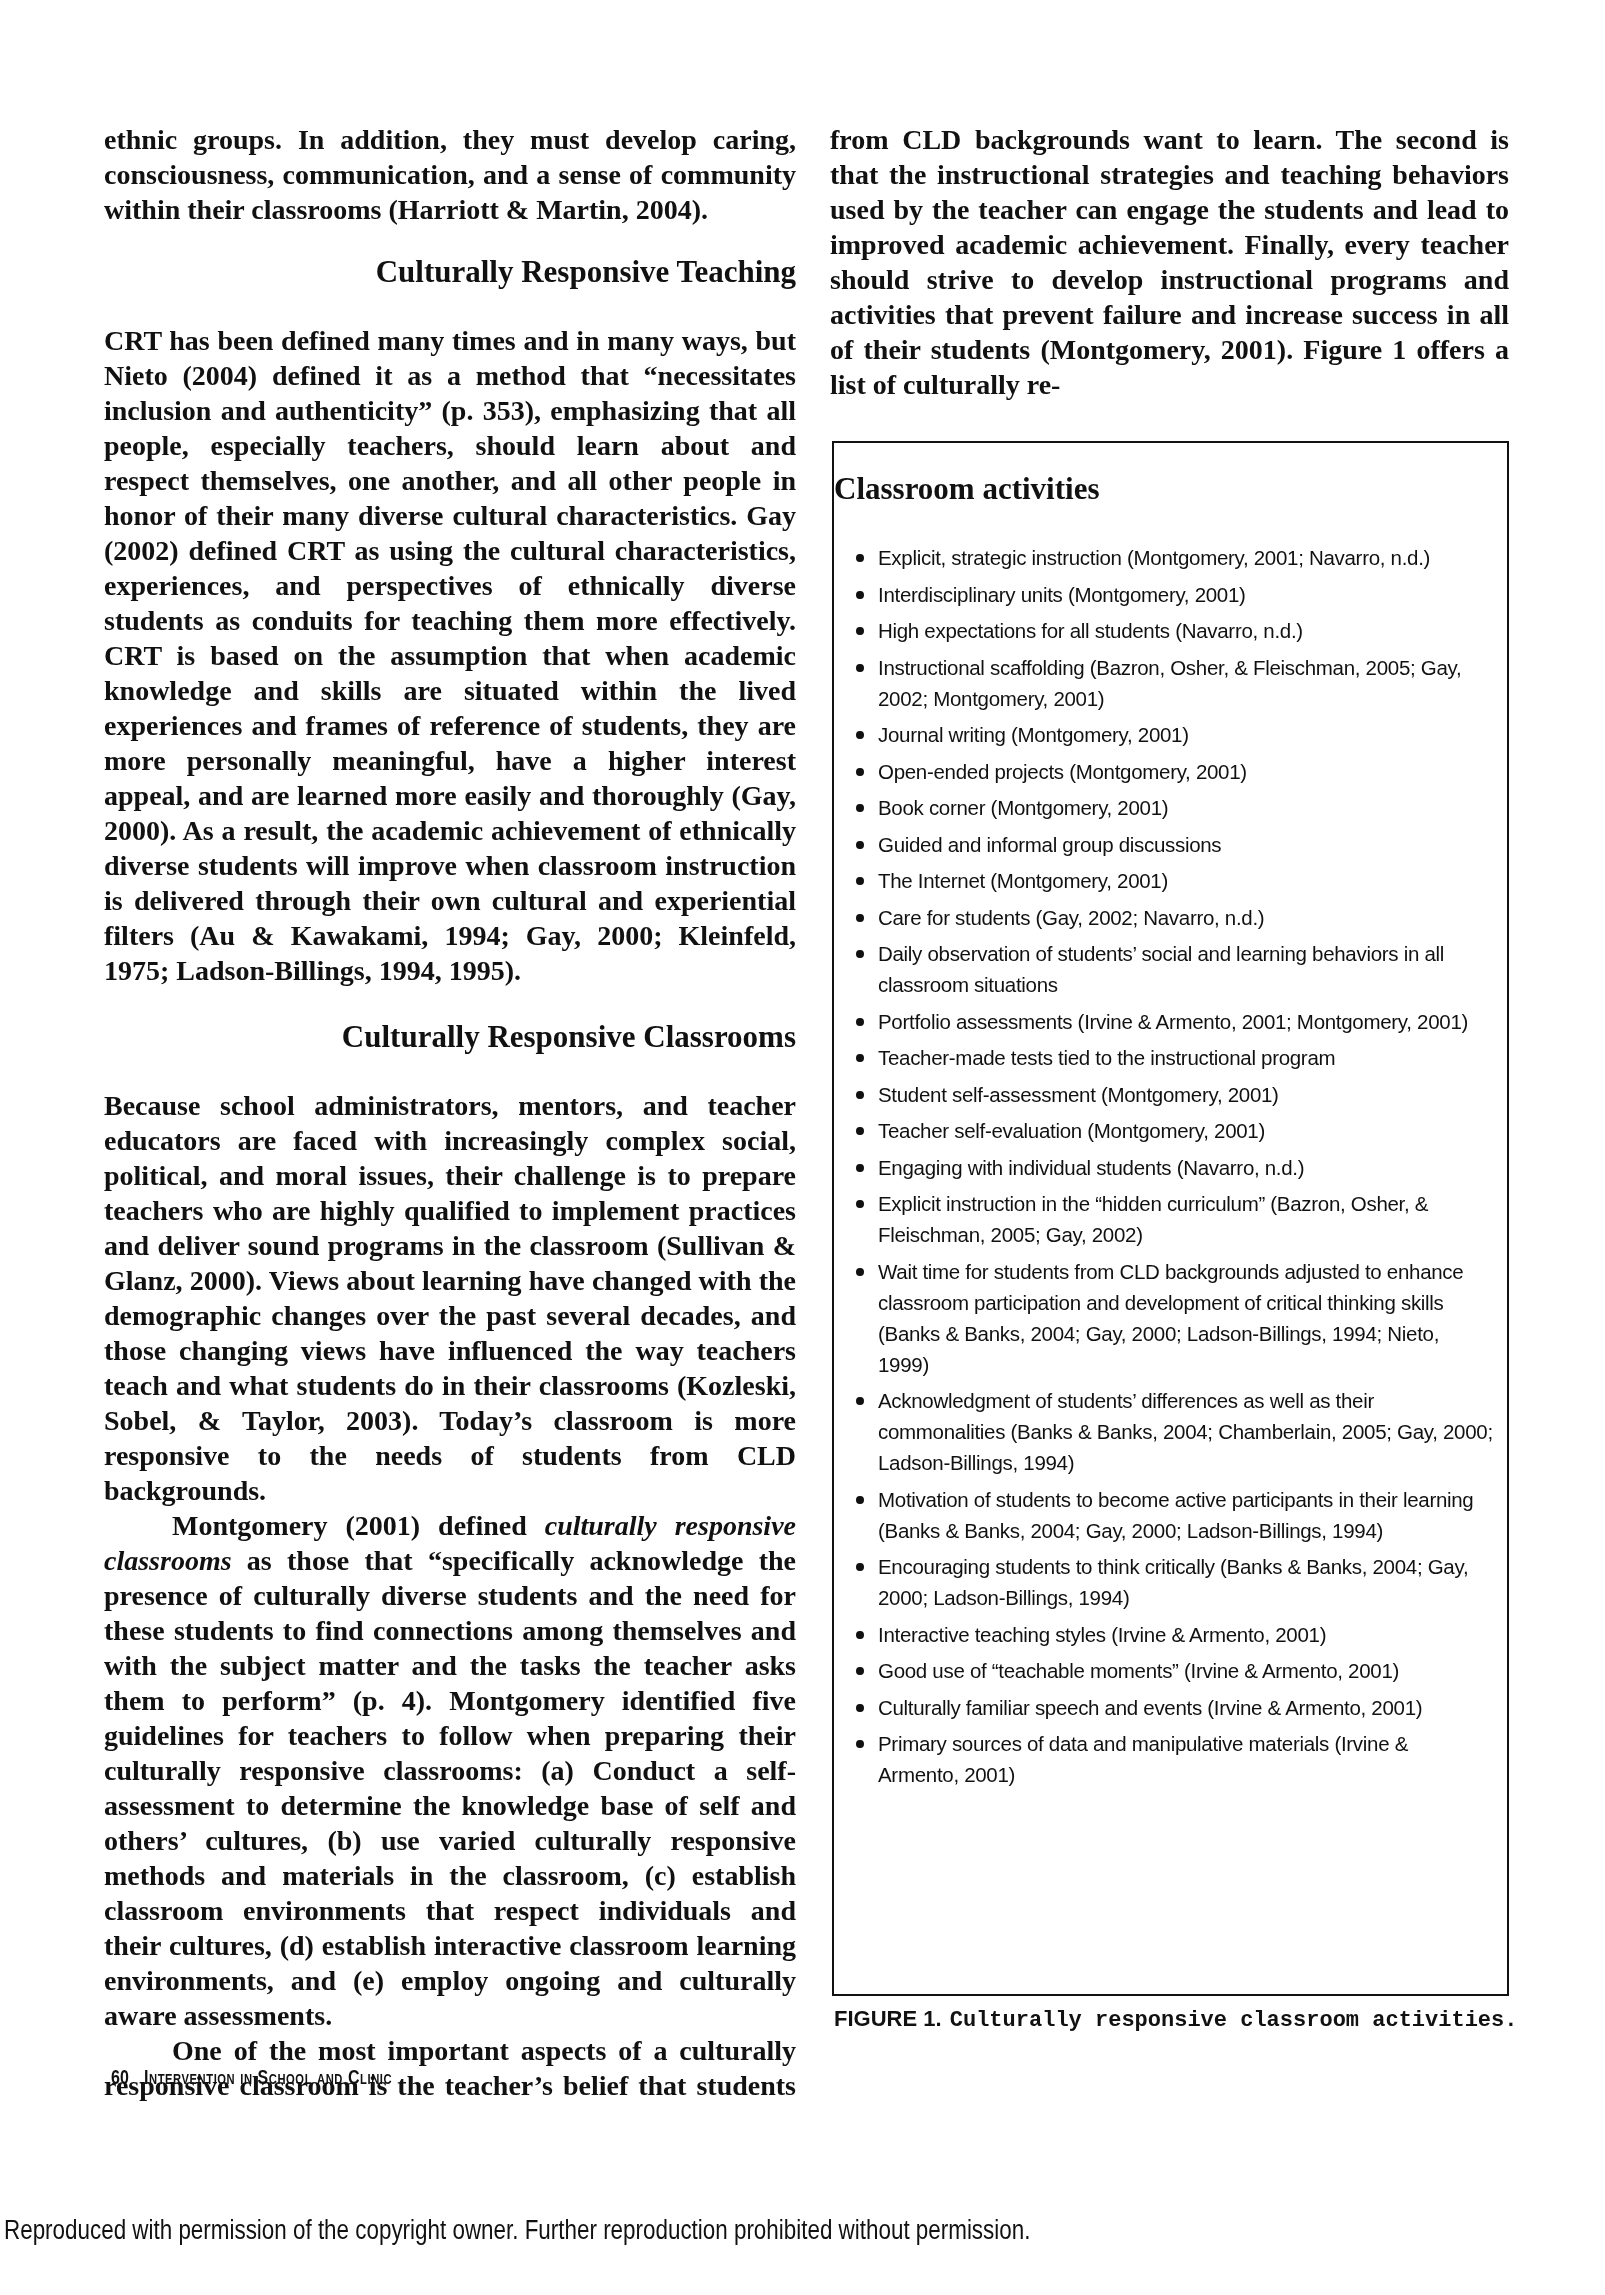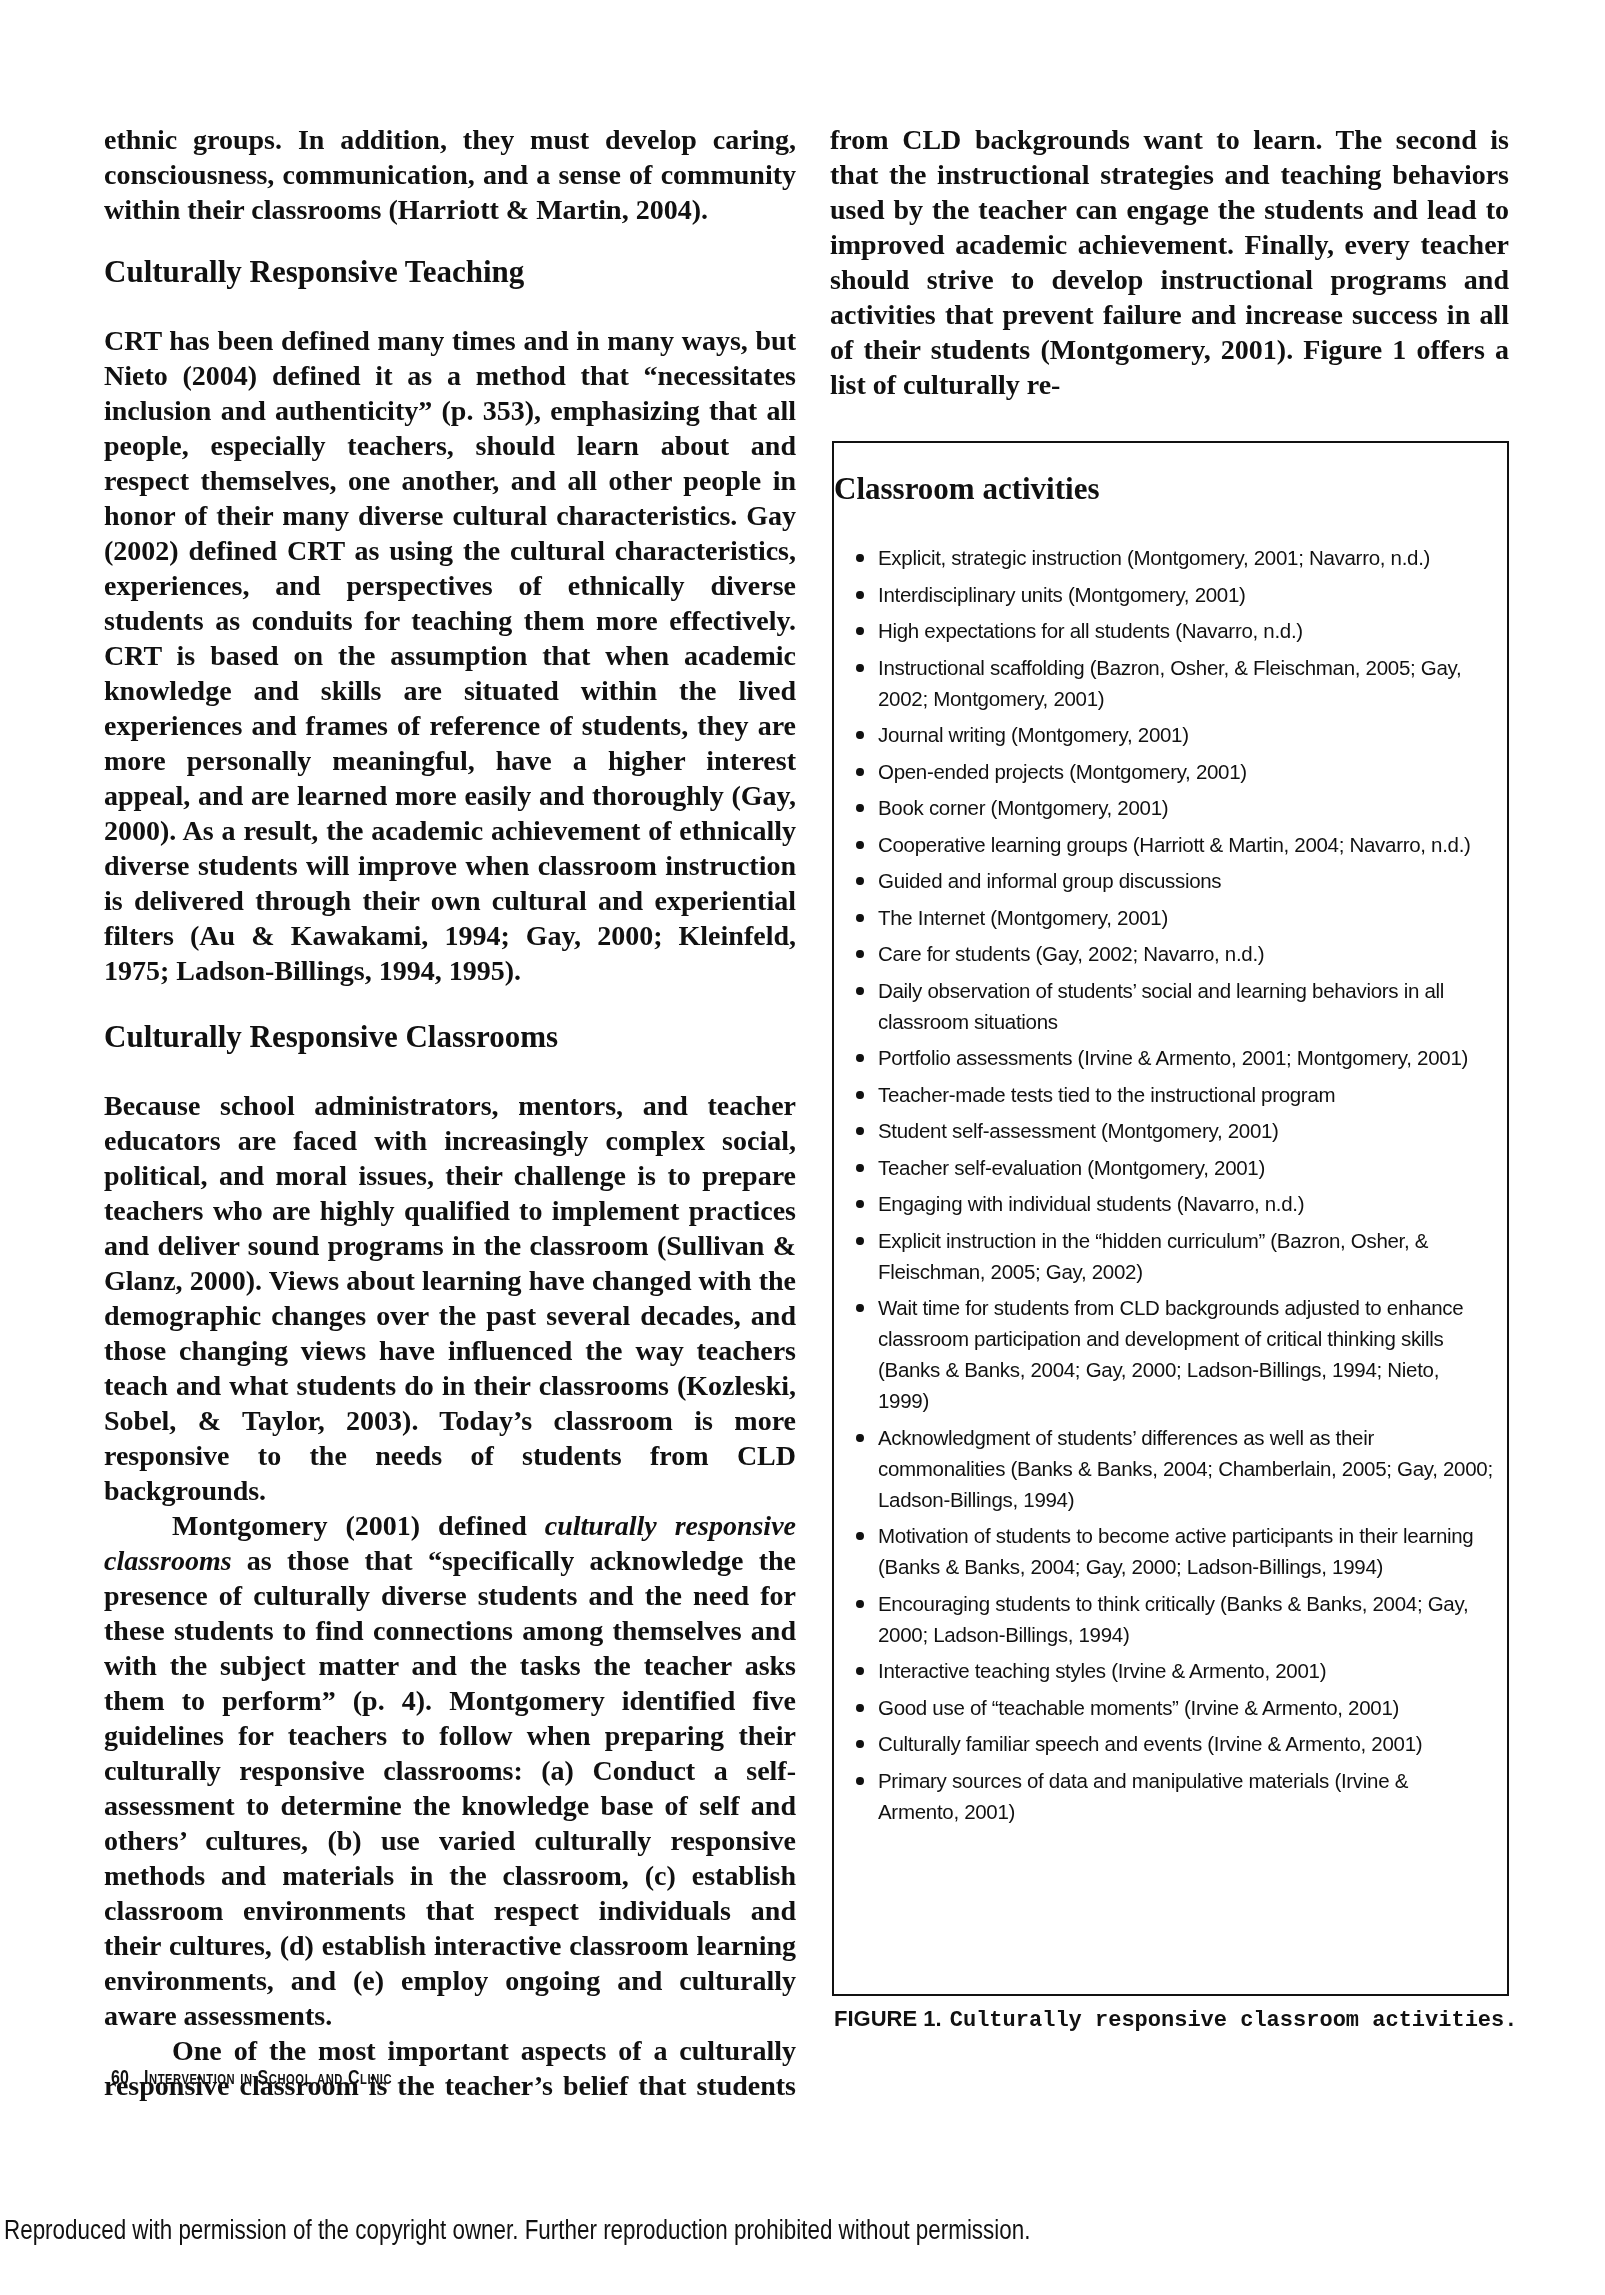--- a/index.html
+++ b/index.html
@@ -14,21 +14,21 @@
   }
   .col-left { left: 104px; top: 122px; width: 692px; }
   .col-right-text { left: 830px; top: 122px; width: 679px; }
   .col p { margin: 0; font-weight: bold; }
   .col p.indent { text-indent: 68px; }
   .col h2 {
     font-family: "Liberation Serif", "DejaVu Serif", serif;
     font-weight: bold;
     font-size: 31px;
     line-height: 35px;
-    text-align: left;
+    text-align: right;
     margin: 31px 0 34px 0;
   }
   .col h2.first { margin-top: 27px; }
   em { font-style: italic; }
 
   .figure-box {
     position: absolute;
     left: 832px; top: 441px;
     width: 677px; height: 1555px;
     border: 2.7px solid #111;
@@ -121,21 +121,20 @@
 <div class="figure-box">
   <div class="figure-title">Classroom activities</div>
   <ul class="activity-list" id="activity-list">
       <li><span class="bullet"></span><span>Explicit, strategic instruction (Montgomery, 2001; Navarro, n.d.)</span></li>
       <li><span class="bullet"></span><span>Interdisciplinary units (Montgomery, 2001)</span></li>
       <li><span class="bullet"></span><span>High expectations for all students (Navarro, n.d.)</span></li>
       <li><span class="bullet"></span><span>Instructional scaffolding (Bazron, Osher, &amp; Fleischman, 2005; Gay, 2002; Montgomery, 2001)</span></li>
       <li><span class="bullet"></span><span>Journal writing (Montgomery, 2001)</span></li>
       <li><span class="bullet"></span><span>Open-ended projects (Montgomery, 2001)</span></li>
       <li><span class="bullet"></span><span>Book corner (Montgomery, 2001)</span></li>
-      <li><span class="bullet"></span><span>Cooperative learning groups (Harriott &amp; Martin, 2004; Navarro, n.d.)</span></li>
       <li><span class="bullet"></span><span>Guided and informal group discussions</span></li>
       <li><span class="bullet"></span><span>The Internet (Montgomery, 2001)</span></li>
       <li><span class="bullet"></span><span>Care for students (Gay, 2002; Navarro, n.d.)</span></li>
       <li><span class="bullet"></span><span>Daily observation of students’ social and learning behaviors in all classroom situations</span></li>
       <li><span class="bullet"></span><span>Portfolio assessments (Irvine &amp; Armento, 2001; Montgomery, 2001)</span></li>
       <li><span class="bullet"></span><span>Teacher-made tests tied to the instructional program</span></li>
       <li><span class="bullet"></span><span>Student self-assessment (Montgomery, 2001)</span></li>
       <li><span class="bullet"></span><span>Teacher self-evaluation (Montgomery, 2001)</span></li>
       <li><span class="bullet"></span><span>Engaging with individual students (Navarro, n.d.)</span></li>
       <li><span class="bullet"></span><span>Explicit instruction in the “hidden curriculum” (Bazron, Osher, &amp; Fleischman, 2005; Gay, 2002)</span></li>

